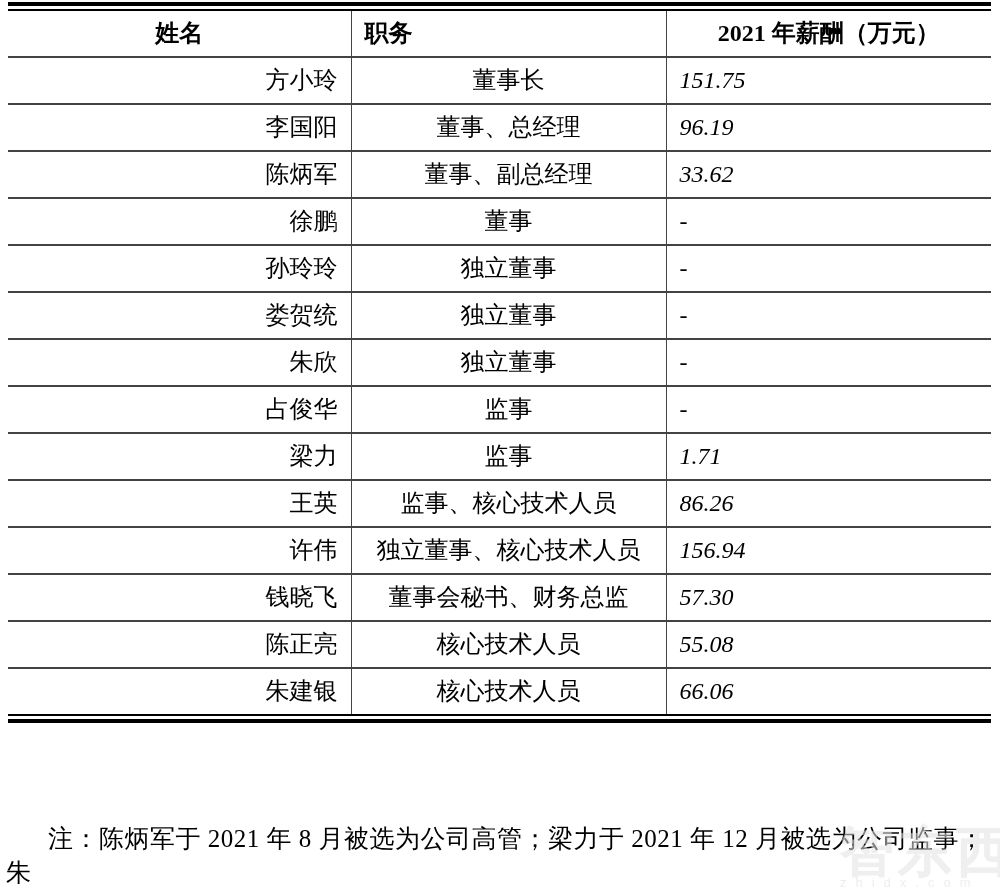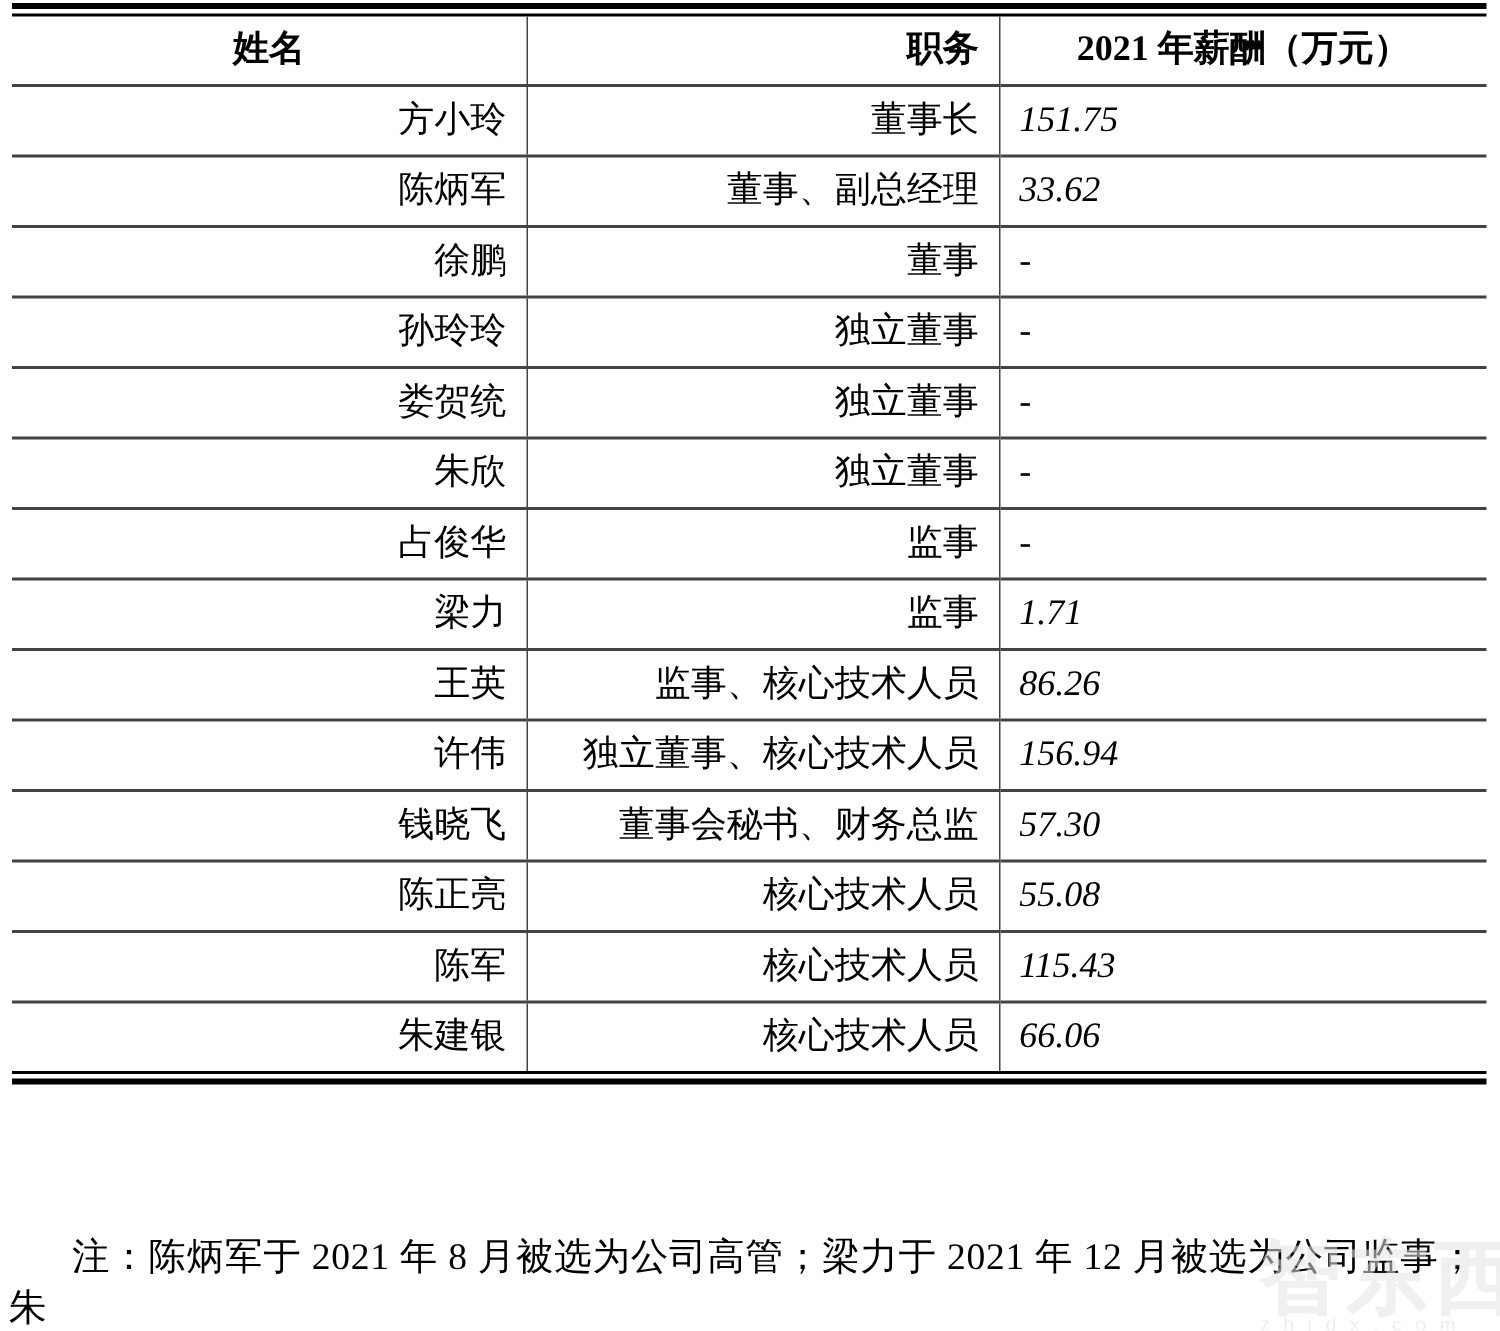--- a/index.html
+++ b/index.html
@@ -53,23 +53,23 @@
     overflow: hidden;
   }
   table.comp thead th {
     font-weight: bold;
     text-align: center;
   }
   table.comp td.col-name { text-align: right; }
   table.comp th.h-position, table.comp td.col-position {
     border-left: 1.5px solid #434343;
     border-right: 1.5px solid #434343;
-    text-align: right;
-  }
-  table.comp thead th.h-position { text-align: right; }
+    text-align: center;
+  }
+  table.comp thead th.h-position { text-align: left; }
   table.comp td.col-salary { text-align: left; font-style: italic; }
   table.comp tbody tr:last-child td { border-bottom: none; }
 
   .note {
     position: absolute;
     left: 6px;
     top: 822px;
     width: 985px;
     font-size: 25px;
     line-height: 34px;
@@ -120,20 +120,25 @@
       </tr>
     </thead>
     <tbody>
 
     <tr>
           <td class="col-name">方小玲</td>
           <td class="col-position">董事长</td>
           <td class="col-salary">151.75</td>
         </tr>
         <tr>
+          <td class="col-name">李国阳</td>
+          <td class="col-position">董事、总经理</td>
+          <td class="col-salary">96.19</td>
+        </tr>
+        <tr>
           <td class="col-name">陈炳军</td>
           <td class="col-position">董事、副总经理</td>
           <td class="col-salary">33.62</td>
         </tr>
         <tr>
           <td class="col-name">徐鹏</td>
           <td class="col-position">董事</td>
           <td class="col-salary">-</td>
         </tr>
         <tr>
@@ -173,25 +178,20 @@
         </tr>
         <tr>
           <td class="col-name">钱晓飞</td>
           <td class="col-position">董事会秘书、财务总监</td>
           <td class="col-salary">57.30</td>
         </tr>
         <tr>
           <td class="col-name">陈正亮</td>
           <td class="col-position">核心技术人员</td>
           <td class="col-salary">55.08</td>
-        </tr>
-        <tr>
-          <td class="col-name">陈军</td>
-          <td class="col-position">核心技术人员</td>
-          <td class="col-salary">115.43</td>
         </tr>
         <tr>
           <td class="col-name">朱建银</td>
           <td class="col-position">核心技术人员</td>
           <td class="col-salary">66.06</td>
         </tr>
       </tbody>
   </table>
   <div class="rule-bottom"></div>
 </div>

